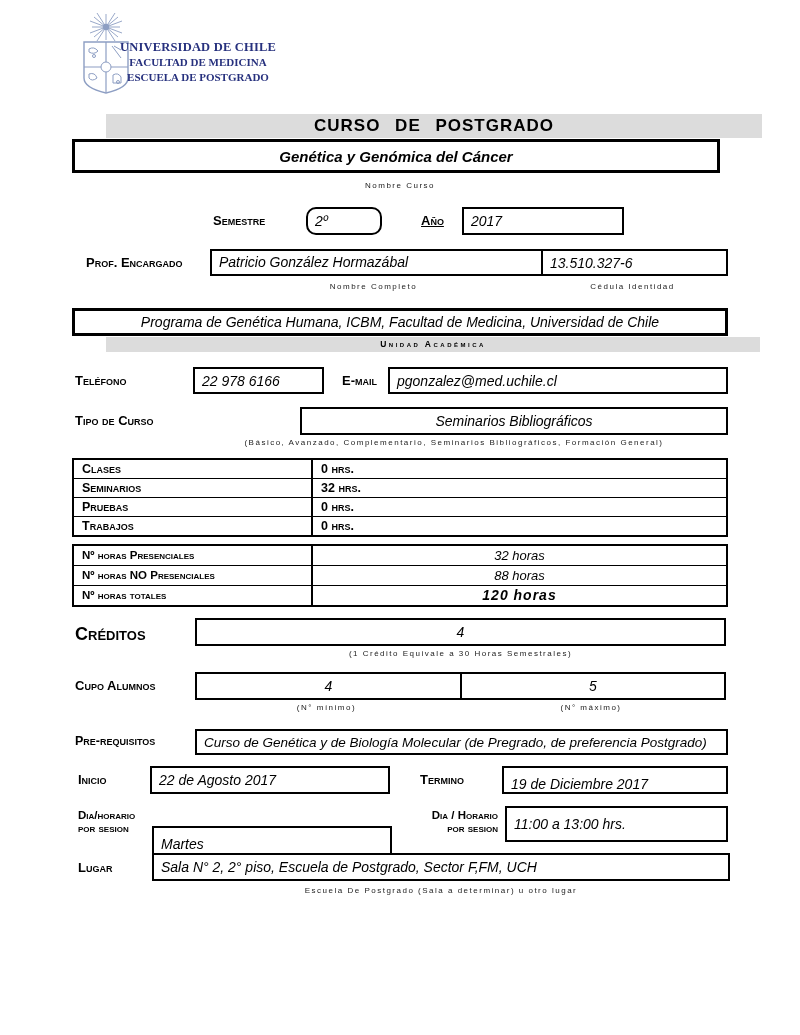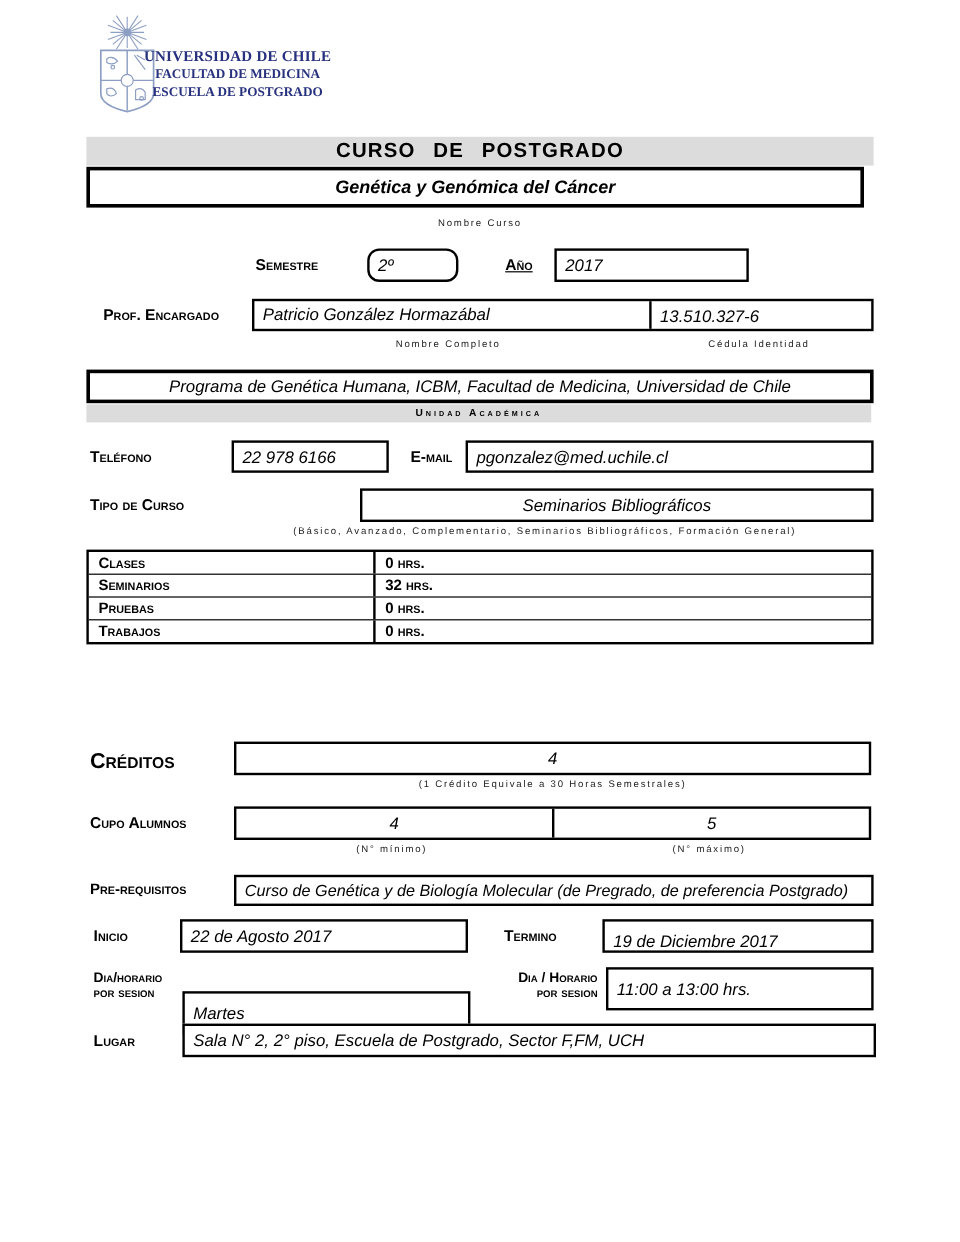--- a/index.html
+++ b/index.html
@@ -5,21 +5,21 @@
   html,body{margin:0;padding:0;background:#fff;}
   .page{position:relative;width:800px;height:1035px;background:#ffffff;
         font-family:"Liberation Sans",sans-serif;color:#000;overflow:hidden;}
   
   .crest{position:absolute;left:76px;top:12px;width:70px;height:84px;}
   .hdr-text{position:absolute;left:112px;top:40px;width:172px;text-align:center;
             font-family:"Liberation Serif",serif;color:#27317e;font-weight:bold;line-height:15px;}
   .hdr-l1{font-size:12.5px;letter-spacing:.2px;}
   .hdr-l2{font-size:11px;}
   
-  .bar{position:absolute;background:#dcdcdc;text-align:center;}
+  .bar{position:absolute;background:#dcdcdc;text-align:center;margin-left:34px;}
   .box{position:absolute;border:2px solid #000;background:#fff;display:flex;align-items:center;}
   .box.thick{border-width:3px;}
   .lbl{position:absolute;font-weight:bold;font-variant:small-caps;white-space:nowrap;}
   .val{font-style:italic;font-size:14px;padding-left:7px;white-space:nowrap;}
   .val.center{width:100%;text-align:center;padding-left:0;}
   .cap{position:absolute;font-size:8px;letter-spacing:1.5px;color:#222;text-align:center;white-space:nowrap;}
   .title-bar{left:72px;top:114px;width:656px;height:24px;line-height:24px;
              font-size:17px;font-weight:bold;letter-spacing:1px;word-spacing:9px;color:#000;}
   .course-box{left:72px;top:139px;width:642px;height:28px;border-width:3px;}
   .course-name{width:100%;text-align:center;font-weight:bold;font-style:italic;font-size:15px;}
@@ -136,20 +136,34 @@
     <div class="trow">
       <div class="tc1">Pruebas</div>
       <div class="tc2">0 hrs.</div>
     </div>
     <div class="trow">
       <div class="tc1">Trabajos</div>
       <div class="tc2">0 hrs.</div>
     </div>
   </div>
 
+  <div class="tbl t-sum" style="top:544px;">
+    <div class="trow">
+      <div class="tc1">Nº horas Presenciales</div>
+      <div class="tc2">32 horas</div>
+    </div>
+    <div class="trow">
+      <div class="tc1">Nº horas NO Presenciales</div>
+      <div class="tc2">88 horas</div>
+    </div>
+    <div class="trow">
+      <div class="tc1">Nº horas totales</div>
+      <div class="tc2">120 horas</div>
+    </div>
+  </div>
 
   <div class="lbl" style="left:75px;top:624px;font-size:18px;">Créditos</div>
   <div class="box" style="left:195px;top:618px;width:527px;height:24px;">
     <span class="val center">4</span>
   </div>
   <div class="cap" style="left:195px;top:649px;width:531px;">(1 Crédito Equivale a 30 Horas Semestrales)</div>
 
   <div class="lbl" style="left:75px;top:678px;font-size:13px;">Cupo Alumnos</div>
   <div class="box" style="left:195px;top:672px;width:527px;height:24px;padding:0;">
     <span class="val center" style="width:263px;align-self:stretch;line-height:24px;border-right:2px solid #000;">4</span>
@@ -184,14 +198,15 @@
     <div>por sesion</div>
   </div>
   <div class="box" style="left:505px;top:806px;width:219px;height:32px;">
     <span class="val">11:00 a 13:00 hrs.</span>
   </div>
 
   <div class="lbl" style="left:78px;top:860px;font-size:13px;">Lugar</div>
   <div class="box" style="left:152px;top:853px;width:574px;height:24px;">
     <span class="val">Sala N° 2, 2° piso, Escuela de Postgrado, Sector F,FM, UCH</span>
   </div>
+  <div class="cap" style="left:152px;top:886px;width:578px;">Escuela De Postgrado (Sala a determinar) u otro lugar</div>
 
 </div>
 
 </body></html>

